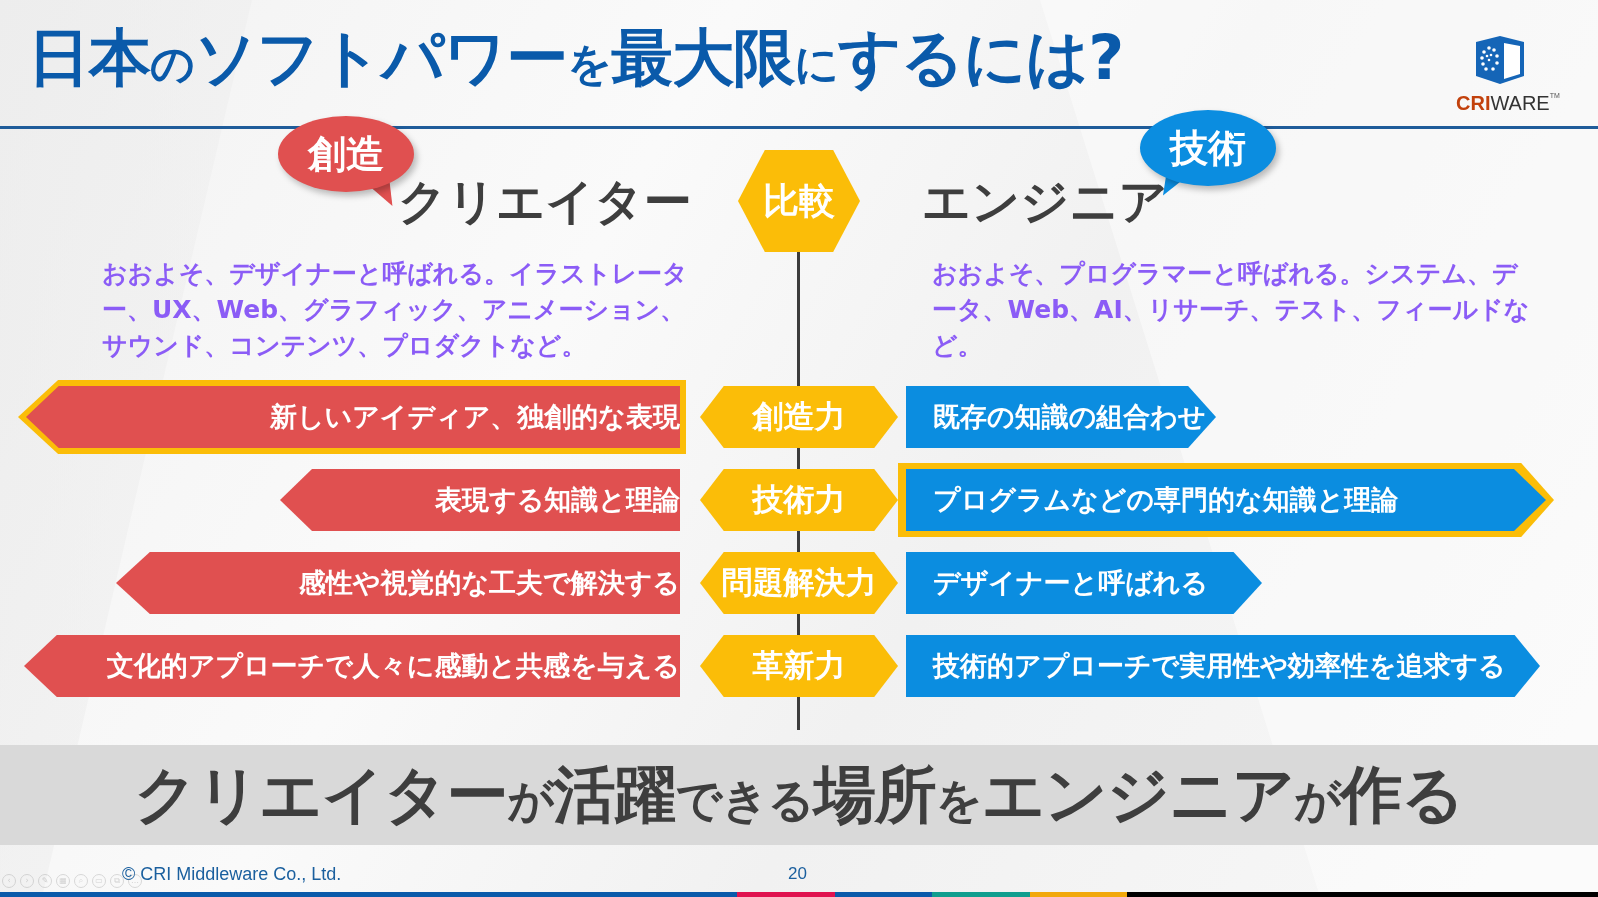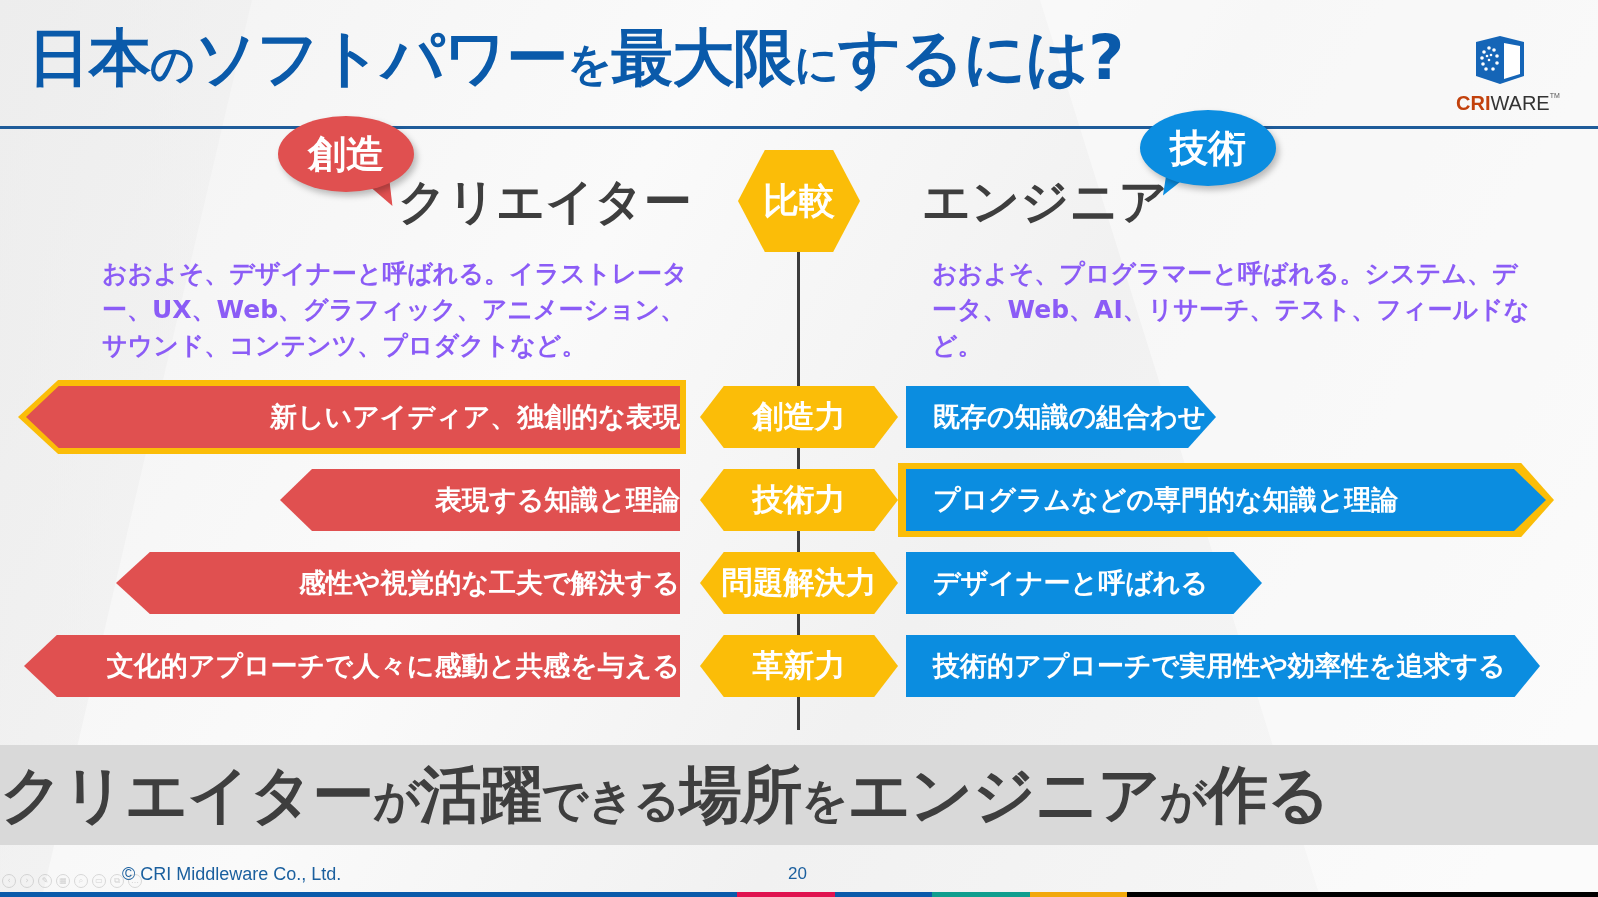--- a/index.html
+++ b/index.html
@@ -54,21 +54,21 @@
   .desc.left { left: 102px; top: 256px; width: 590px; }
   .desc.right { left: 932px; top: 256px; width: 600px; }
 
   
   .row-center { position: absolute; left: 700px; width: 198px; height: 62px; background: #fbbd08; clip-path: polygon(12% 0, 88% 0, 100% 50%, 88% 100%, 12% 100%, 0 50%); display: flex; align-items: center; justify-content: center; color: #fff; font-size: 31px; font-weight: bold; white-space: nowrap; }
   .row-left { position: absolute; height: 62px; background: #e05050; color: #fff; font-size: 27px; font-weight: bold; display: flex; align-items: center; justify-content: flex-end; padding-right: 0; white-space: nowrap; }
   .row-right { position: absolute; left: 906px; height: 62px; background: #0b8de0; color: #fff; font-size: 27px; font-weight: bold; display: flex; align-items: center; padding-left: 27px; white-space: nowrap; }
   .hl { position: absolute; background: #fbbd08; filter: drop-shadow(0 0 4px rgba(251,189,8,0.8)); }
 
   
-  .banner { position: absolute; left: 0; top: 745px; width: 1598px; height: 100px; background: #d9d9d9; display: flex; align-items: center; justify-content: flex-start; }
+  .banner { position: absolute; left: 0; top: 745px; width: 1598px; height: 100px; background: #d9d9d9; display: flex; align-items: center; justify-content: center; }
   .banner-text { font-size: 62px; font-weight: bold; color: #3e3e3e; white-space: nowrap; letter-spacing: -1px; }
   .banner-text .small { font-size: 46px; }
 
   .footer-copy { position: absolute; left: 122px; top: 864px; font-size: 18px; color: #1a5f9e; font-family: "Liberation Sans", sans-serif; }
   .footer-page { position: absolute; left: 788px; top: 864px; font-size: 17px; color: #1a5f9e; font-family: "Liberation Sans", sans-serif; }
   .colorbar { position: absolute; left: 0; top: 892px; width: 1598px; height: 5px; display: flex; }
   .colorbar div { height: 100%; }
 
   .toolbar { position: absolute; left: 2px; top: 874px; display: flex; gap: 4px; opacity: 0.35; }
   .toolbar .tb { width: 14px; height: 14px; border: 1px solid #999; border-radius: 50%; font-size: 8px; color: #888; display: flex; align-items: center; justify-content: center; line-height: 1; }

